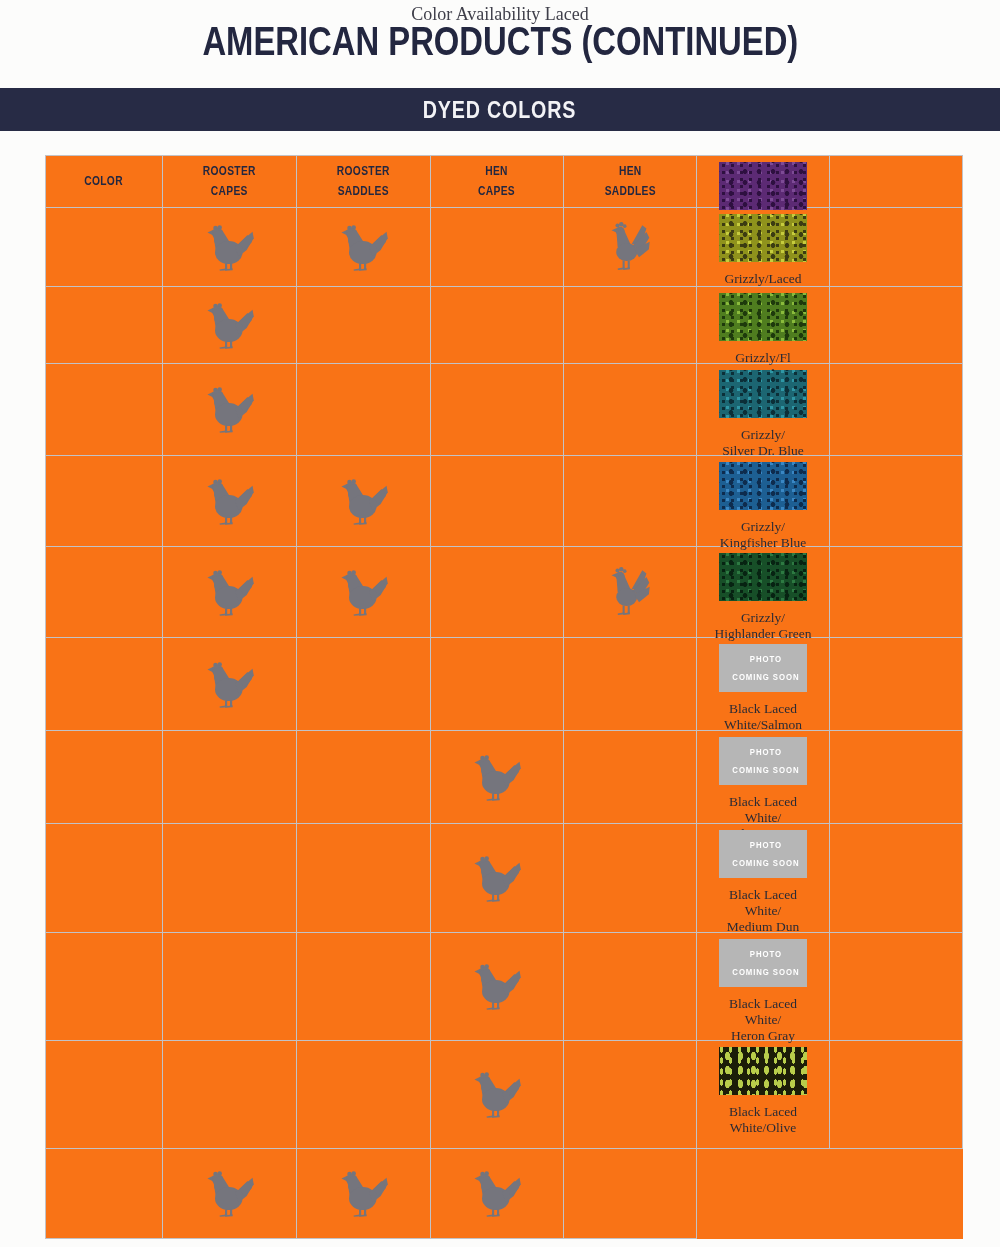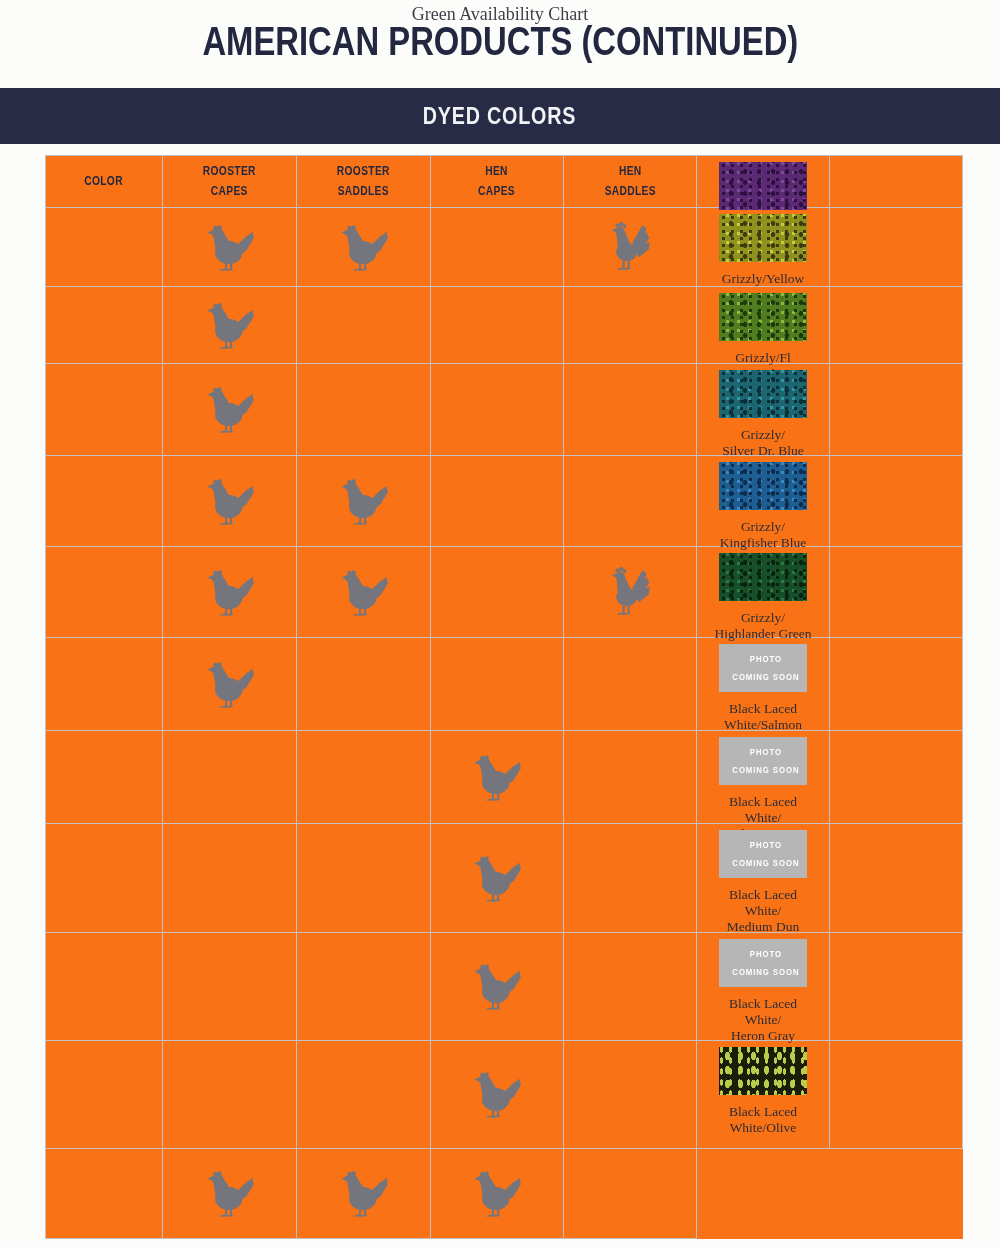--- a/index.html
+++ b/index.html
@@ -13,21 +13,21 @@
     font-family:"Liberation Serif","DejaVu Serif",serif;
     font-size:18px;color:var(--title-color,#3f3f4a);
   }
   .subtitle{
     position:absolute;top:22px;left:0;width:100%;text-align:center;
     font-weight:bold;font-size:40px;line-height:38px;
     color:var(--heading-color,#232740);white-space:nowrap;
   }
   .cond{display:inline-block;transform:scaleX(0.82);transform-origin:center center;}
   .banner{
-    position:absolute;top:88px;left:0;width:1000px;height:56px;
+    position:absolute;top:88px;left:0;width:1000px;height:43px;
     background:var(--banner-bg,#272b45);
     display:flex;align-items:center;justify-content:center;
   }
   .banner .btext{
     color:#f3f3f6;font-weight:bold;font-size:24px;letter-spacing:1px;
   }
   .grid{
     position:absolute;left:45px;top:155px;
     display:grid;
     grid-template-columns:117px 134px 134px 133px 133px 133px 133px;
@@ -63,21 +63,21 @@
     font-size:13.5px;line-height:1.18;color:var(--label-color,#2b2b35);
     text-align:center;white-space:pre-line;
   }
   .hen-svg{width:50px;height:47px;}
   .rooster-svg{width:46px;height:51px;}
   .bird{fill:var(--icon-color,#75757d);}
 </style>
 </head>
 <body>
 
-<div class="title">Green Availability Chart</div>
+<div class="title">Color Availability Laced</div>
 <div class="subtitle"><span class="cond">AMERICAN PRODUCTS (CONTINUED)</span></div>
 <div class="banner">
     <span class="btext cond">DYED COLORS</span>
   </div>
 <div class="grid" id="grid">
     <div class="cell hcell">
       <span class="htext cond">COLOR</span>
     </div>
     <div class="cell hcell">
       <span class="htext cond">ROOSTER
@@ -150,21 +150,21 @@
     <polygon points="31,29 48,12 51.5,19 41,36"></polygon>
     <polygon points="33,33 52,24 51,33 39,43"></polygon>
     <rect x="19" y="47" width="2.5" height="9.5"></rect>
     <rect x="25.2" y="47" width="2.5" height="9.5"></rect>
     <polygon points="13,56.5 21.2,55 21.5,57.4 13.3,58.4"></polygon>
     <polygon points="19.5,56.5 27.7,55 28,57.4 19.8,58.4"></polygon>
   </svg>
     </div>
     <div class="cell colorcell">
       <div class="swatch" style="background-color: rgb(143, 146, 28); background-image: radial-gradient(circle, rgb(60, 60, 18) 28%, rgba(0, 0, 0, 0) 34%), radial-gradient(circle, rgb(60, 60, 18) 24%, rgba(0, 0, 0, 0) 30%), radial-gradient(circle, rgb(198, 204, 62) 20%, rgba(0, 0, 0, 0) 26%); background-size: 9px 7px, 14px 11px, 11px 9px; background-position: 0px 0px, 5px 4px, 3px 6px;"></div>
-      <div class="swlabel">Grizzly/Yellow</div>
+      <div class="swlabel">Grizzly/Laced</div>
     </div>
     <div class="cell icell"></div>
     <div class="cell icell"></div>
     <div class="cell icell">
       <svg class="hen-svg bird" viewBox="0 0 60 56" aria-hidden="true">
     <polygon points="3,10 10,6.8 10,13.5"></polygon>
     <circle cx="12.6" cy="4.6" r="2.7"></circle>
     <circle cx="17.6" cy="4" r="2.7"></circle>
     <circle cx="15" cy="11" r="6.6"></circle>
     <ellipse cx="13.8" cy="19.5" rx="2.6" ry="3.9"></ellipse>

